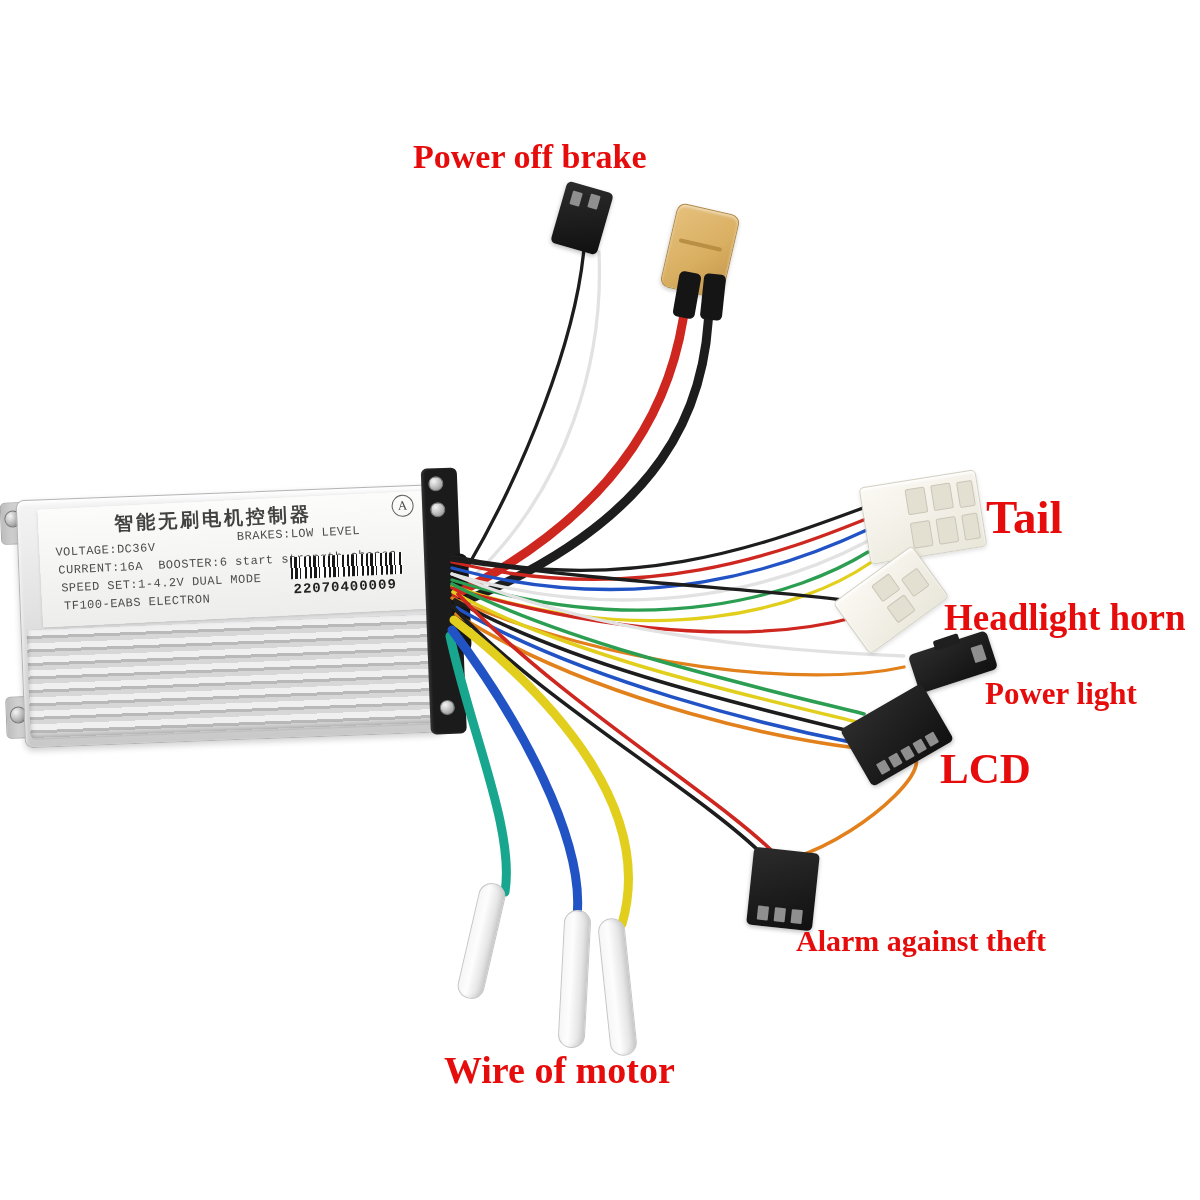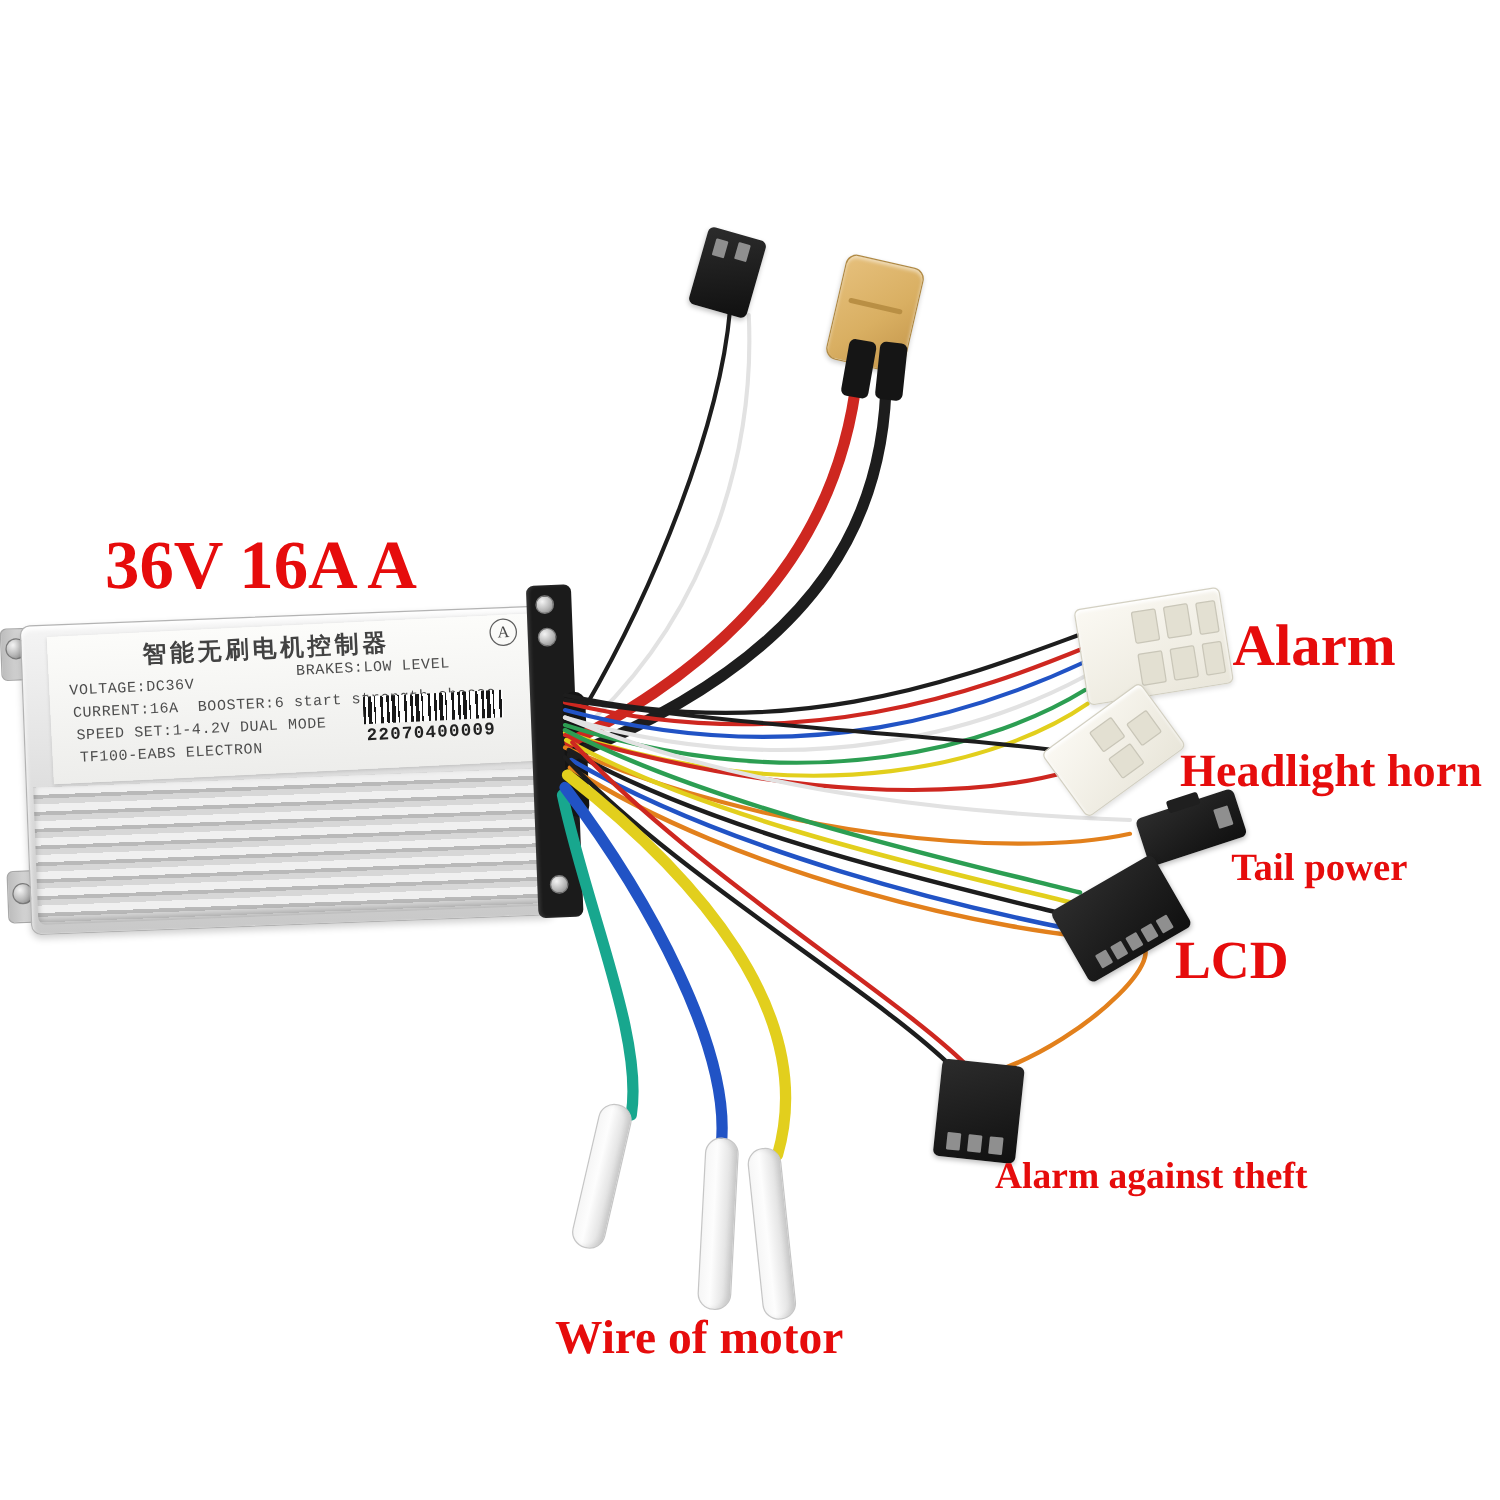--- a/index.html
+++ b/index.html
@@ -179,21 +179,21 @@
   <div class="conn black" style="left:750px;top:850px;width:66px;height:78px;transform:rotate(6deg)">
     <div class="slot" style="left:10px;top:58px;width:11px;height:14px"></div>
     <div class="slot" style="left:27px;top:58px;width:11px;height:14px"></div>
     <div class="slot" style="left:44px;top:58px;width:11px;height:14px"></div>
   </div>
 
   <div class="bullet" style="left:468px;top:882px;height:118px;transform:rotate(13deg)"></div>
   <div class="bullet" style="left:561px;top:910px;height:138px;transform:rotate(3deg)"></div>
   <div class="bullet" style="left:604px;top:918px;height:138px;transform:rotate(-6deg)"></div>
 
-  <div class="callout" style="left:84px;top:420px;font-size:55px">36V 16A A</div>
-  <div class="callout" style="left:986px;top:490px;font-size:47px">Alarm</div>
+  <div class="callout" style="left:413px;top:138px;font-size:34px">Power off brake</div>
+  <div class="callout" style="left:986px;top:490px;font-size:47px">Tail</div>
   <div class="callout" style="left:944px;top:596px;font-size:37px">Headlight horn</div>
-  <div class="callout" style="left:985px;top:676px;font-size:31px">Tail power</div>
+  <div class="callout" style="left:985px;top:676px;font-size:31px">Power light</div>
   <div class="callout" style="left:940px;top:744px;font-size:43px">LCD</div>
   <div class="callout" style="left:796px;top:924px;font-size:30px">Alarm against theft</div>
   <div class="callout" style="left:444px;top:1048px;font-size:38px">Wire of motor</div>
 
 </div>
 
 </body></html>

